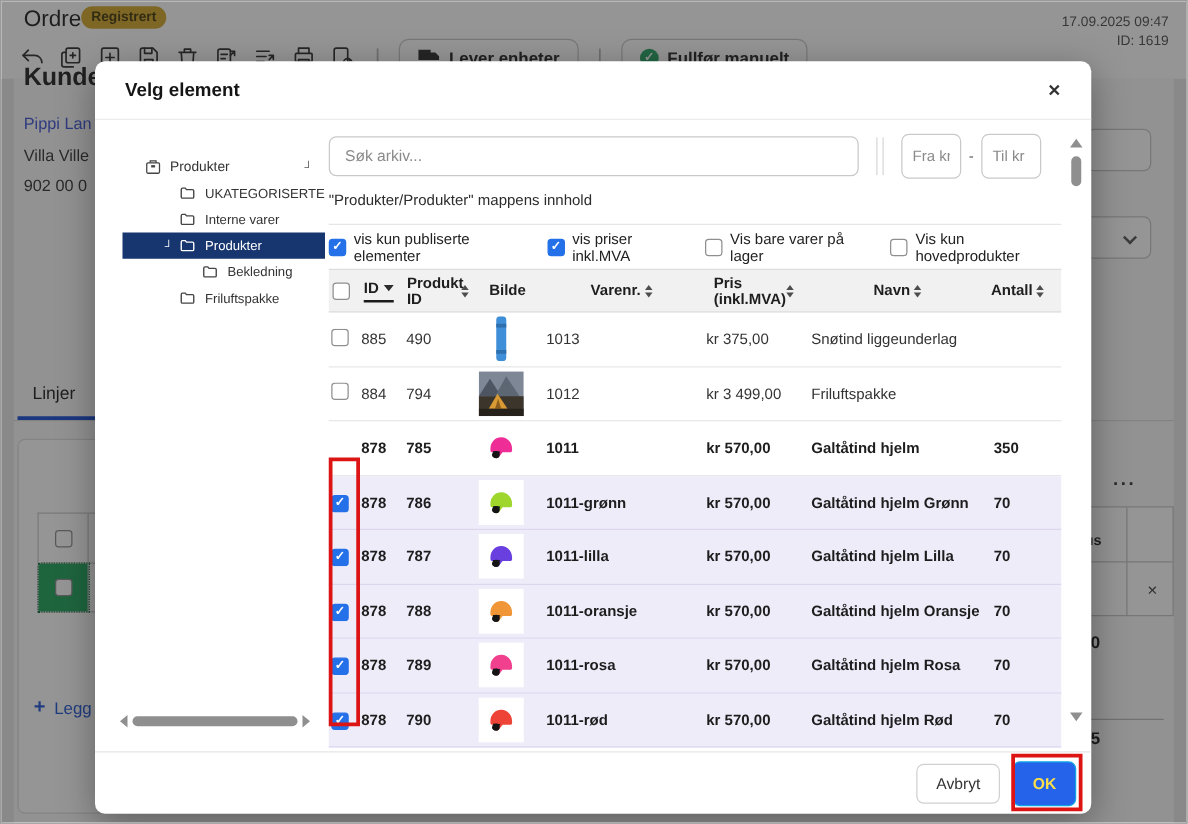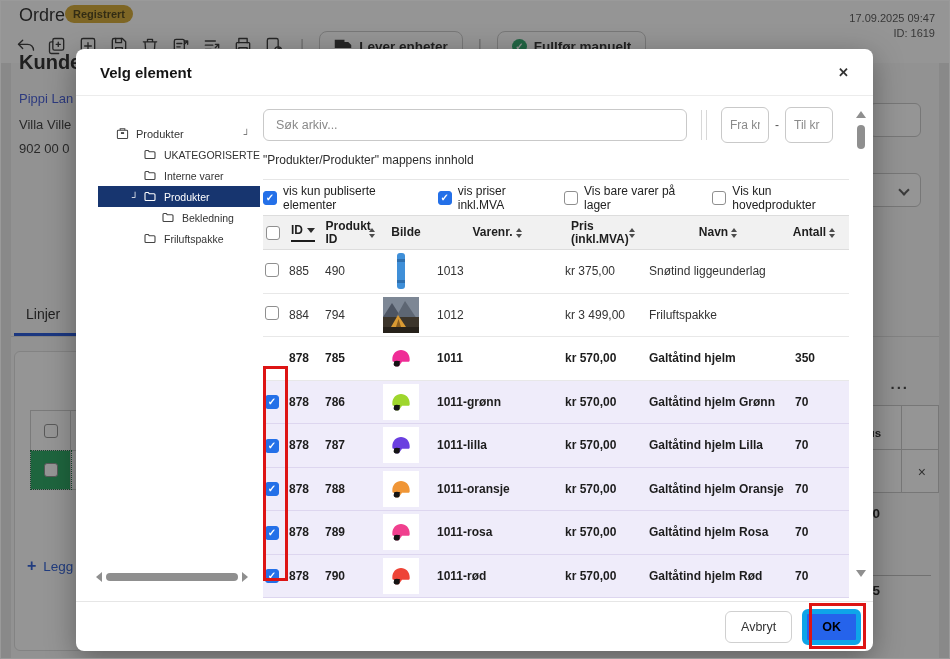--- a/index.html
+++ b/index.html
@@ -70,21 +70,21 @@
   .modal { position:absolute; left:75px; top:48px; width:797px; height:602px; background:#fff;
            border-radius:8px; box-shadow:0 8px 30px rgba(0,0,0,.35); z-index:10; font-size:12px; color:#222; }
   .modal-header { position:absolute; left:0; top:0; right:0; height:47px; border-bottom:1px solid #ececec;
                   display:flex; align-items:center; padding:0 24px; }
   .modal-title { font-size:15px; font-weight:700; color:#151515; }
   .modal-close { margin-left:auto; font-size:13px; color:#333; cursor:pointer; font-weight:700; }
   .modal-footer { position:absolute; left:0; bottom:0; right:0; height:50px; border-top:1px solid #e6e6e6;
                   display:flex; align-items:center; justify-content:flex-end; gap:10px; padding:0 12px; }
   .btn { border-radius:6px; font-size:12.5px; font-weight:500; cursor:pointer; }
   .btn-secondary { background:#fff; border:1px solid #d0d0d0; color:#333; height:32px; padding:0 15px; }
-  .btn-primary { background:#2563eb; border:5px solid #0ea5e9; color:#000000; height:36px; padding:0 15px; font-weight:600; }
+  .btn-primary { background:#2563eb; border:1px solid #0ea5e9; color:#fde047; height:36px; padding:0 15px; font-weight:600; }
 
   
   .tree-panel { position:absolute; left:0; top:48px; width:186px; bottom:50px; overflow:hidden; }
   .tree-list { margin-top:26px; }
   .tree-item { display:flex; align-items:center; height:21px; font-size:10.5px; color:#333;
                cursor:pointer; white-space:nowrap; margin-left:22px; }
   .tree-item .slot { width:18px; font-size:9px; color:#555; text-align:center; flex:none; }
   .tree-item .ticon { width:15px; flex:none; display:inline-flex; color:#444; }
   .tree-item .tlabel { margin-left:5px; overflow:hidden; }
   .tree-item.lv0 { font-size:11px; }

